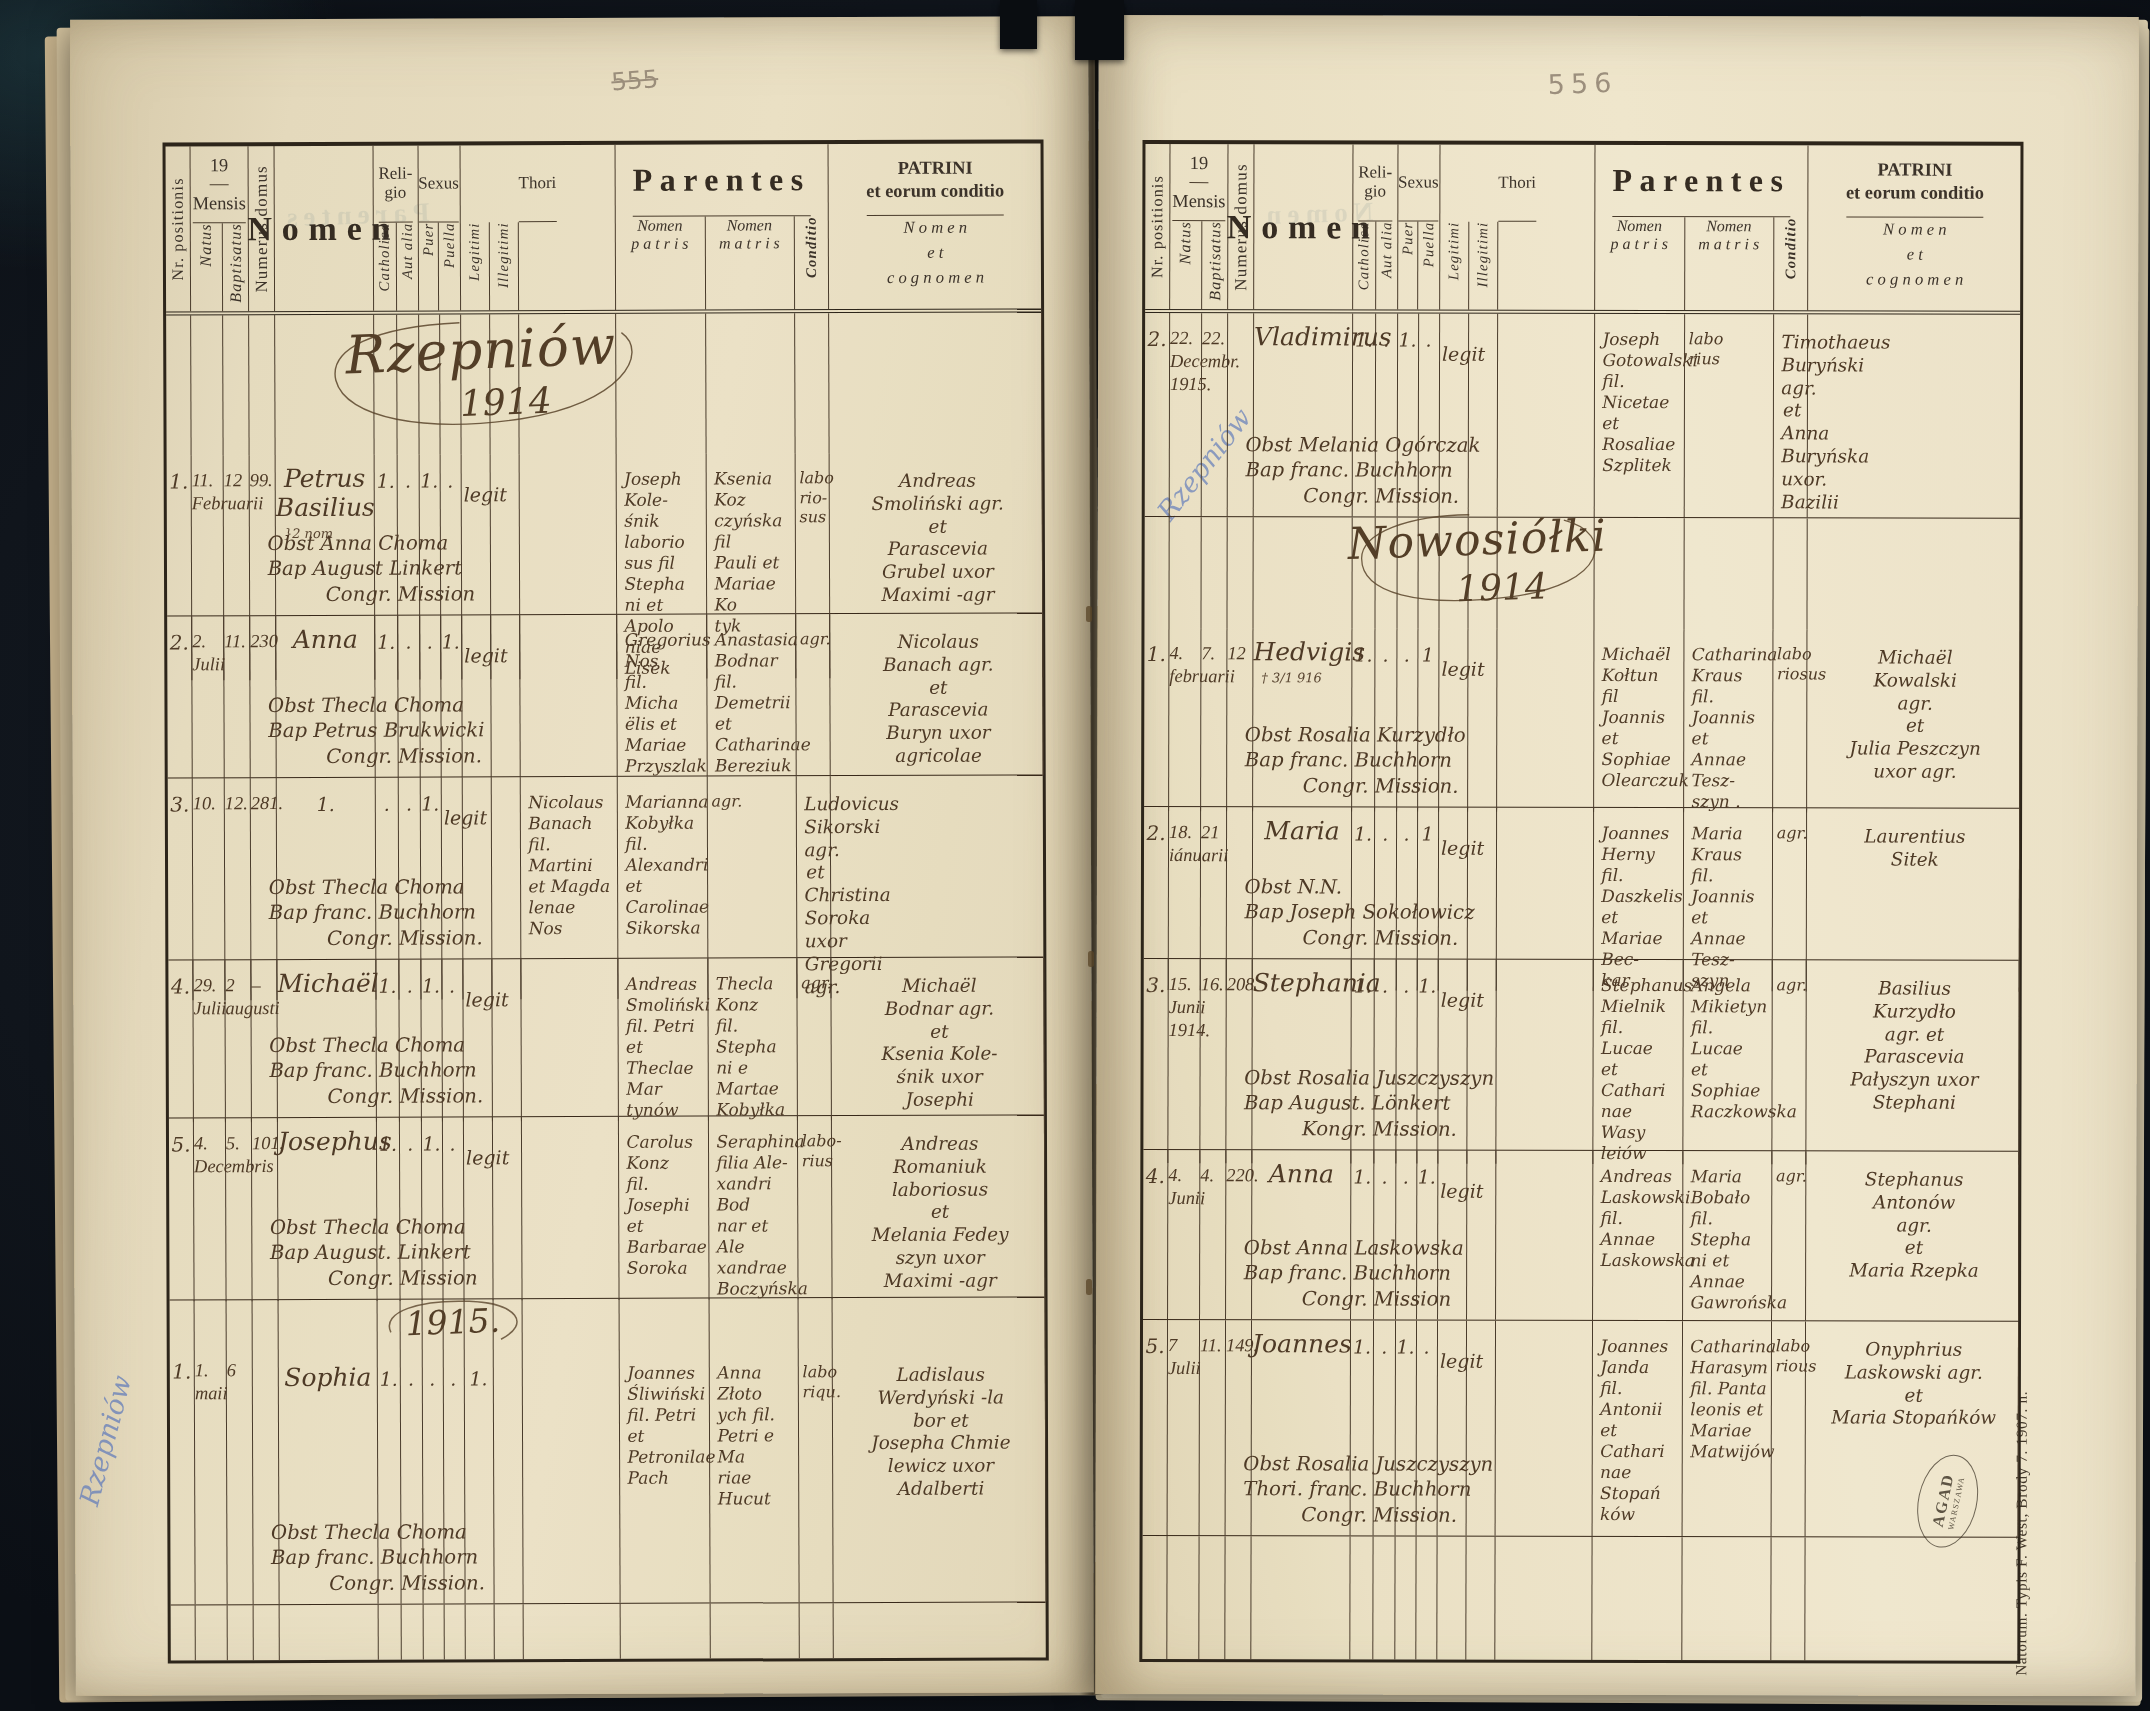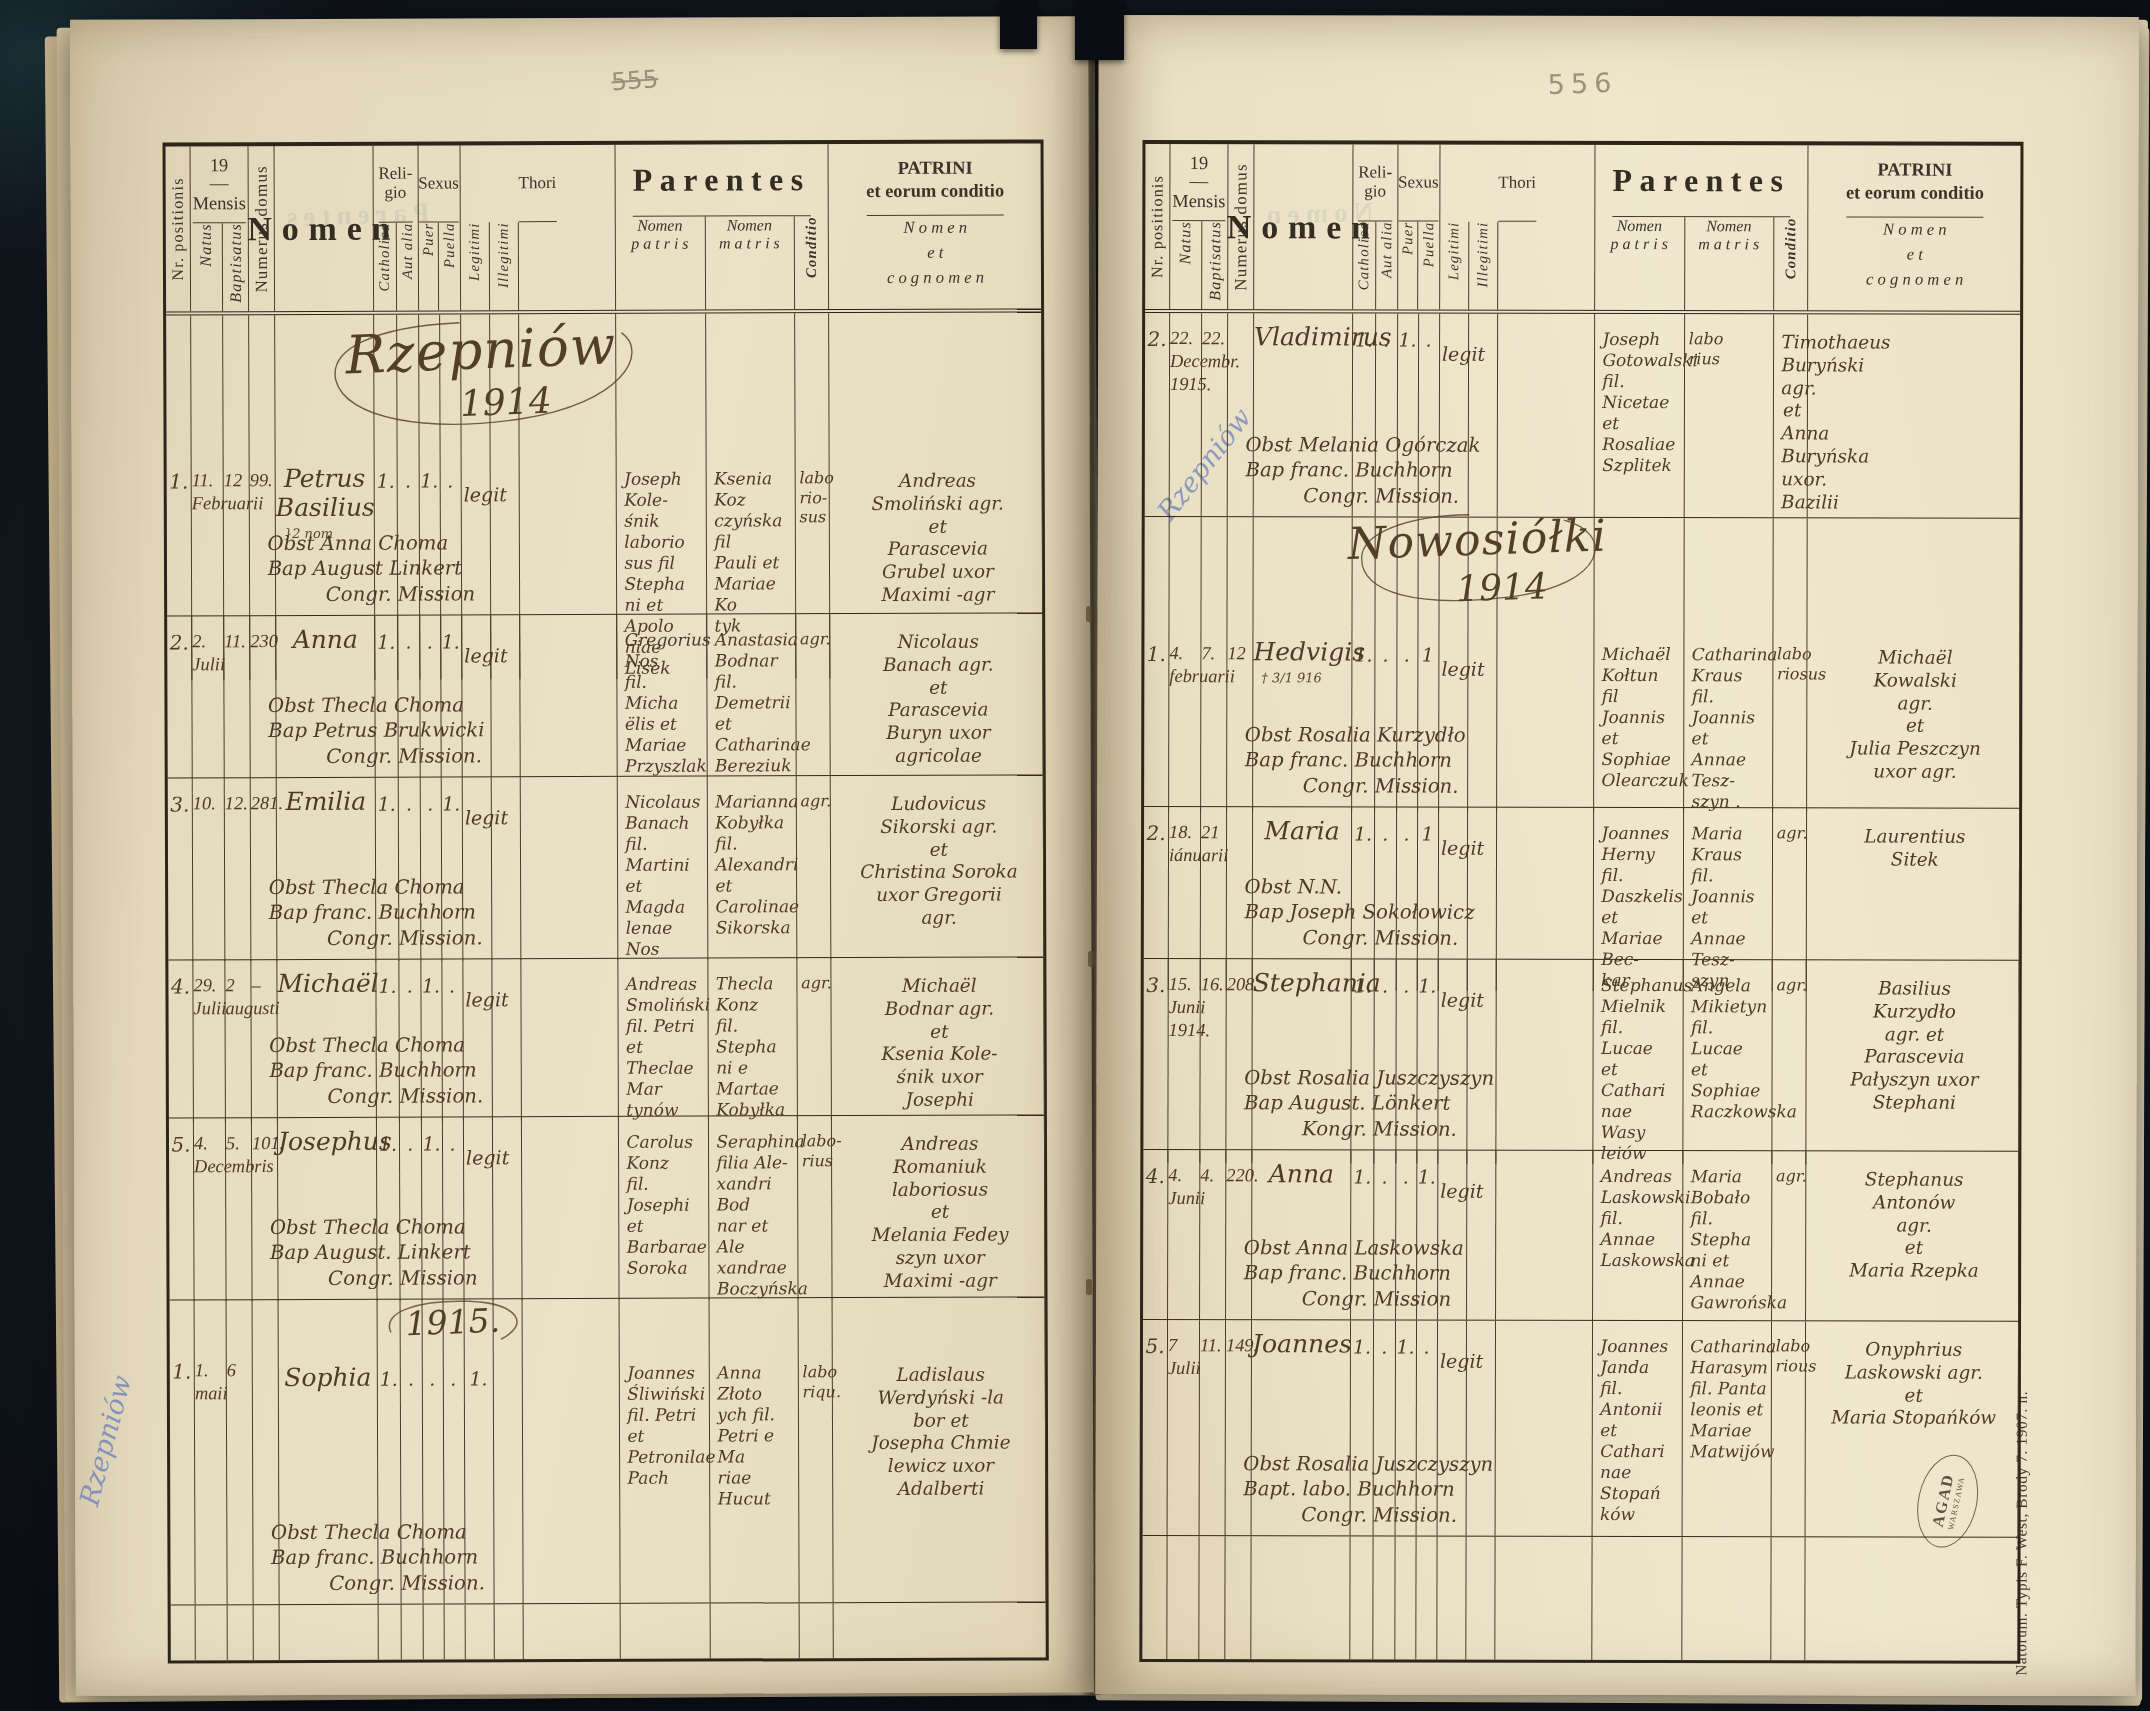--- a/index.html
+++ b/index.html
@@ -376,24 +376,20 @@
         </div>
       <div class="cell">
           <span class="hw datecell">10.</span>
         </div>
       <div class="cell">
           <span class="hw datecell">12.</span>
         </div>
       <div class="cell b3">
           <span class="hw datecell">281.</span>
         </div>
-      <div class="cell b3">
-          <span class="hw namecell">Emilia</span>
-          <span class="hw notecell"></span>
-        </div>
       <div class="cell">
           <span class="hw mk">1.</span>
         </div>
       <div class="cell">
           <span class="hw mk">.</span>
         </div>
       <div class="cell">
           <span class="hw mk">.</span>
         </div>
       <div class="cell b3">
@@ -1187,21 +1183,21 @@
 rious</span>
         </div>
       <div class="cell txt patrini">
           <span class="hw">Onyphrius
 Laskowski agr.
 et
 Maria Stopańków</span>
         </div>
       <div class="obstbap">
           <span class="hw">Obst Rosalia Juszczyszyn</span>
-          <span class="hw">Bapt. labo. Buchhorn</span>
+          <span class="hw">Thori. franc. Buchhorn</span>
           <span class="hw">Congr. Mission.</span>
         </div>
     </div>
 
     <div class="trow cols noline" style="height:123px">
       <div class="cell"></div>
         <div class="cell"></div>
         <div class="cell"></div>
         <div class="cell b3"></div>
         <div class="cell b3"></div>

